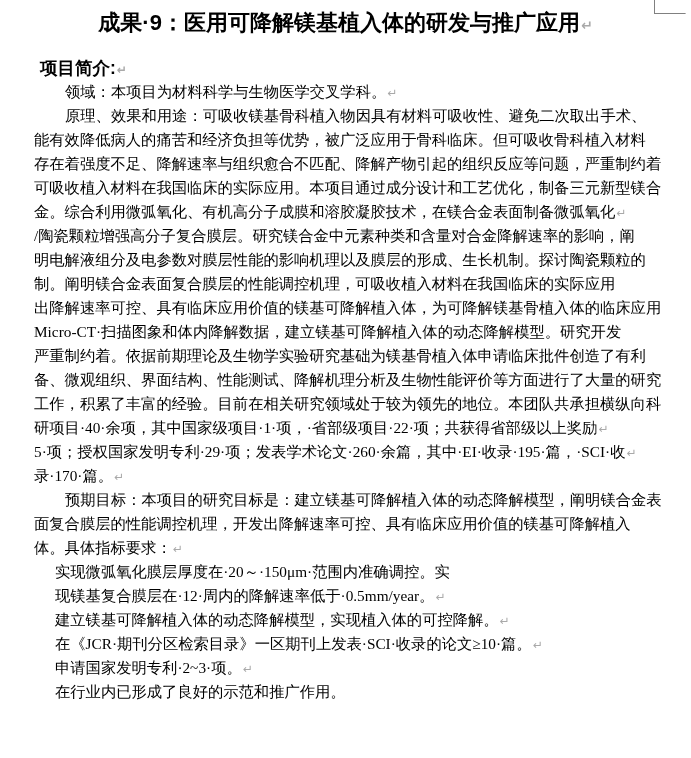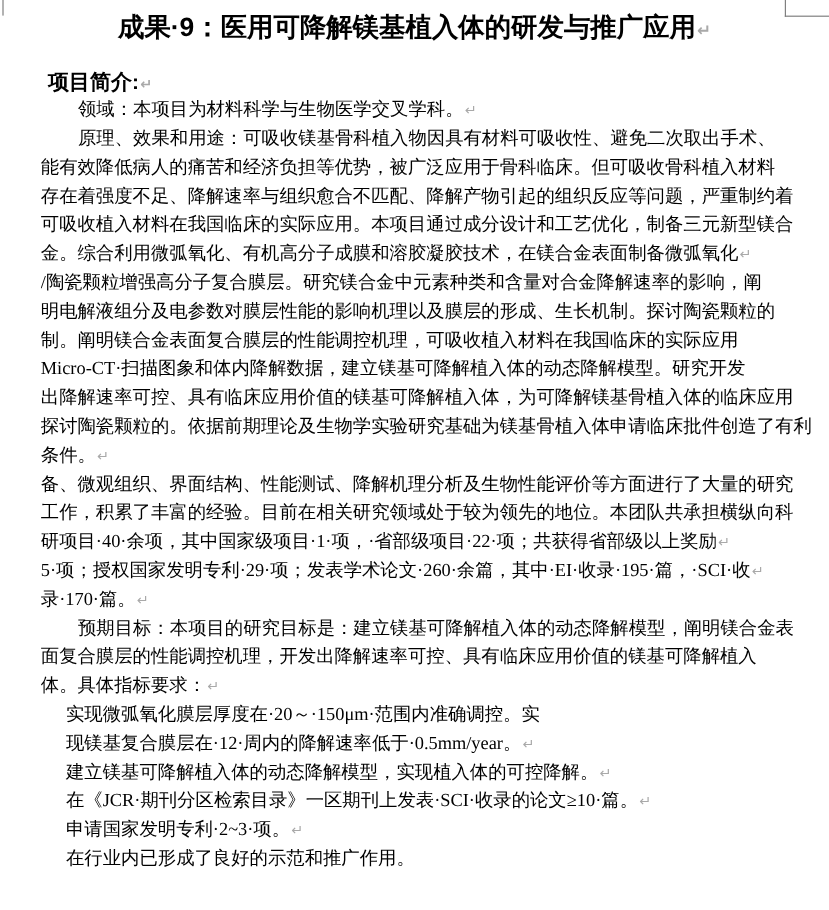--- a/index.html
+++ b/index.html
@@ -8,20 +8,21 @@
     background: #ffffff;
   }
   .page {
     position: relative;
     width: 691px;
     height: 758px;
     background: #ffffff;
     overflow: hidden;
     font-family: "Liberation Serif", "DejaVu Serif", serif;
     color: #000000;
+    border-radius: 31px;
   }
   
   .crop-tl {
     position: absolute;
     left: 2px; top: 0;
     width: 1px; height: 13px;
     background: #808080;
   }
   .crop-tr-v {
     position: absolute;
@@ -96,24 +97,23 @@
   <div class="body-block" id="body-block">
       <div class="line para"><span>领域：本项目为材料科学与生物医学交叉学科。</span><span class="mark">↵</span></div>
       <div class="line para"><span>原理、效果和用途：可吸收镁基骨科植入物因具有材料可吸收性、避免二次取出手术、</span></div>
       <div class="line none"><span>能有效降低病人的痛苦和经济负担等优势，被广泛应用于骨科临床。但可吸收骨科植入材料</span></div>
       <div class="line none"><span>存在着强度不足、降解速率与组织愈合不匹配、降解产物引起的组织反应等问题，严重制约着</span></div>
       <div class="line none"><span>可吸收植入材料在我国临床的实际应用。本项目通过成分设计和工艺优化，制备三元新型镁合</span></div>
       <div class="line none"><span>金。综合利用微弧氧化、有机高分子成膜和溶胶凝胶技术，在镁合金表面制备微弧氧化</span><span class="mark">↵</span></div>
       <div class="line none"><span>/陶瓷颗粒增强高分子复合膜层。研究镁合金中元素种类和含量对合金降解速率的影响，阐</span></div>
       <div class="line none"><span>明电解液组分及电参数对膜层性能的影响机理以及膜层的形成、生长机制。探讨陶瓷颗粒的</span></div>
       <div class="line none"><span>制。阐明镁合金表面复合膜层的性能调控机理，可吸收植入材料在我国临床的实际应用</span></div>
+      <div class="line none"><span>出降解速率可控、具有临床应用价值的镁基可降解植入体，为可降解镁基骨植入体的临床应用</span></div>
       <div class="line none"><span>Micro-CT·扫描图象和体内降解数据，建立镁基可降解植入体的动态降解模型。研究开发</span></div>
-      <div class="line none"><span>出降解速率可控、具有临床应用价值的镁基可降解植入体，为可降解镁基骨植入体的临床应用</span></div>
-      <div class="line none"><span>探讨陶瓷颗粒的。依据前期理论及生物学实验研究基础为镁基骨植入体申请临床批件创造了有利</span></div>
-      <div class="line none"><span>条件。</span><span class="mark">↵</span></div>
+      <div class="line none"><span>严重制约着。依据前期理论及生物学实验研究基础为镁基骨植入体申请临床批件创造了有利</span></div>
       <div class="line none"><span>备、微观组织、界面结构、性能测试、降解机理分析及生物性能评价等方面进行了大量的研究</span></div>
       <div class="line none"><span>工作，积累了丰富的经验。目前在相关研究领域处于较为领先的地位。本团队共承担横纵向科</span></div>
       <div class="line none"><span>研项目·40·余项，其中国家级项目·1·项，·省部级项目·22·项；共获得省部级以上奖励</span><span class="mark">↵</span></div>
       <div class="line none"><span>5·项；授权国家发明专利·29·项；发表学术论文·260·余篇，其中·EI·收录·195·篇，·SCI·收</span><span class="mark">↵</span></div>
       <div class="line none"><span>录·170·篇。</span><span class="mark">↵</span></div>
       <div class="line para"><span>预期目标：本项目的研究目标是：建立镁基可降解植入体的动态降解模型，阐明镁合金表</span></div>
       <div class="line none"><span>面复合膜层的性能调控机理，开发出降解速率可控、具有临床应用价值的镁基可降解植入</span></div>
       <div class="line none"><span>体。具体指标要求：</span><span class="mark">↵</span></div>
       <div class="line bullet"><span>实现微弧氧化膜层厚度在·20～·150μm·范围内准确调控。实</span></div>
       <div class="line bullet"><span>现镁基复合膜层在·12·周内的降解速率低于·0.5mm/year。</span><span class="mark">↵</span></div>

